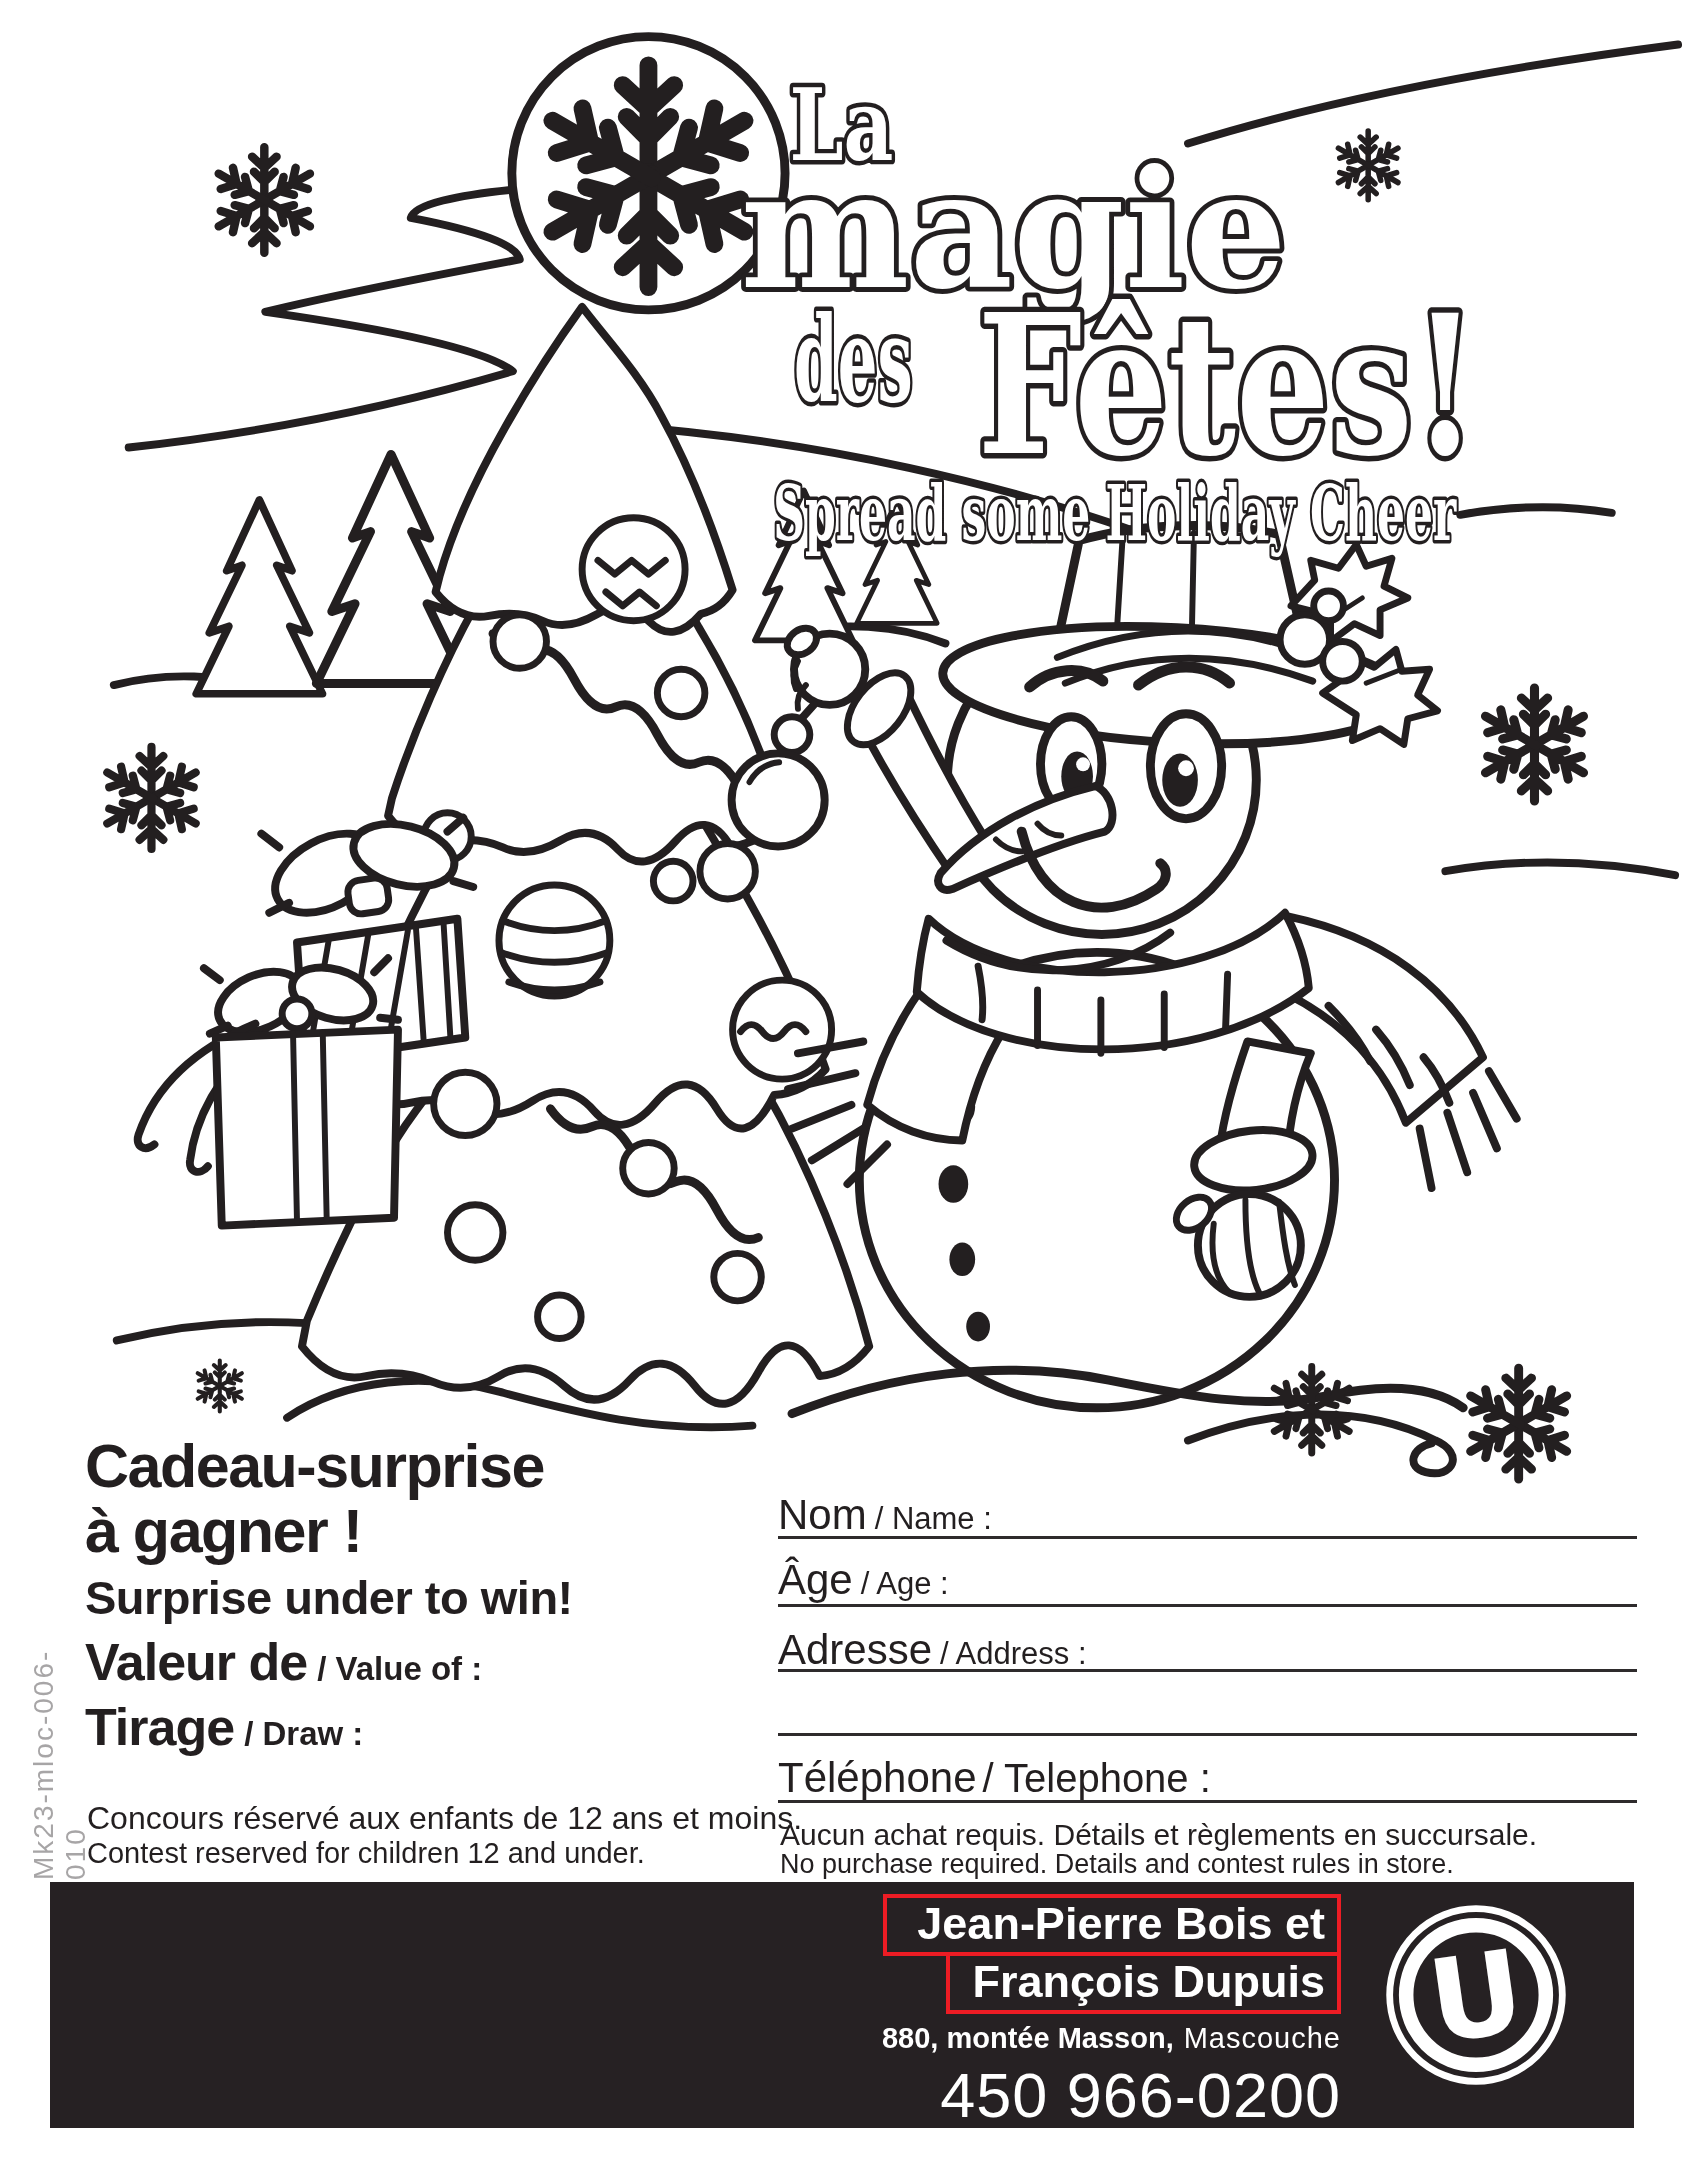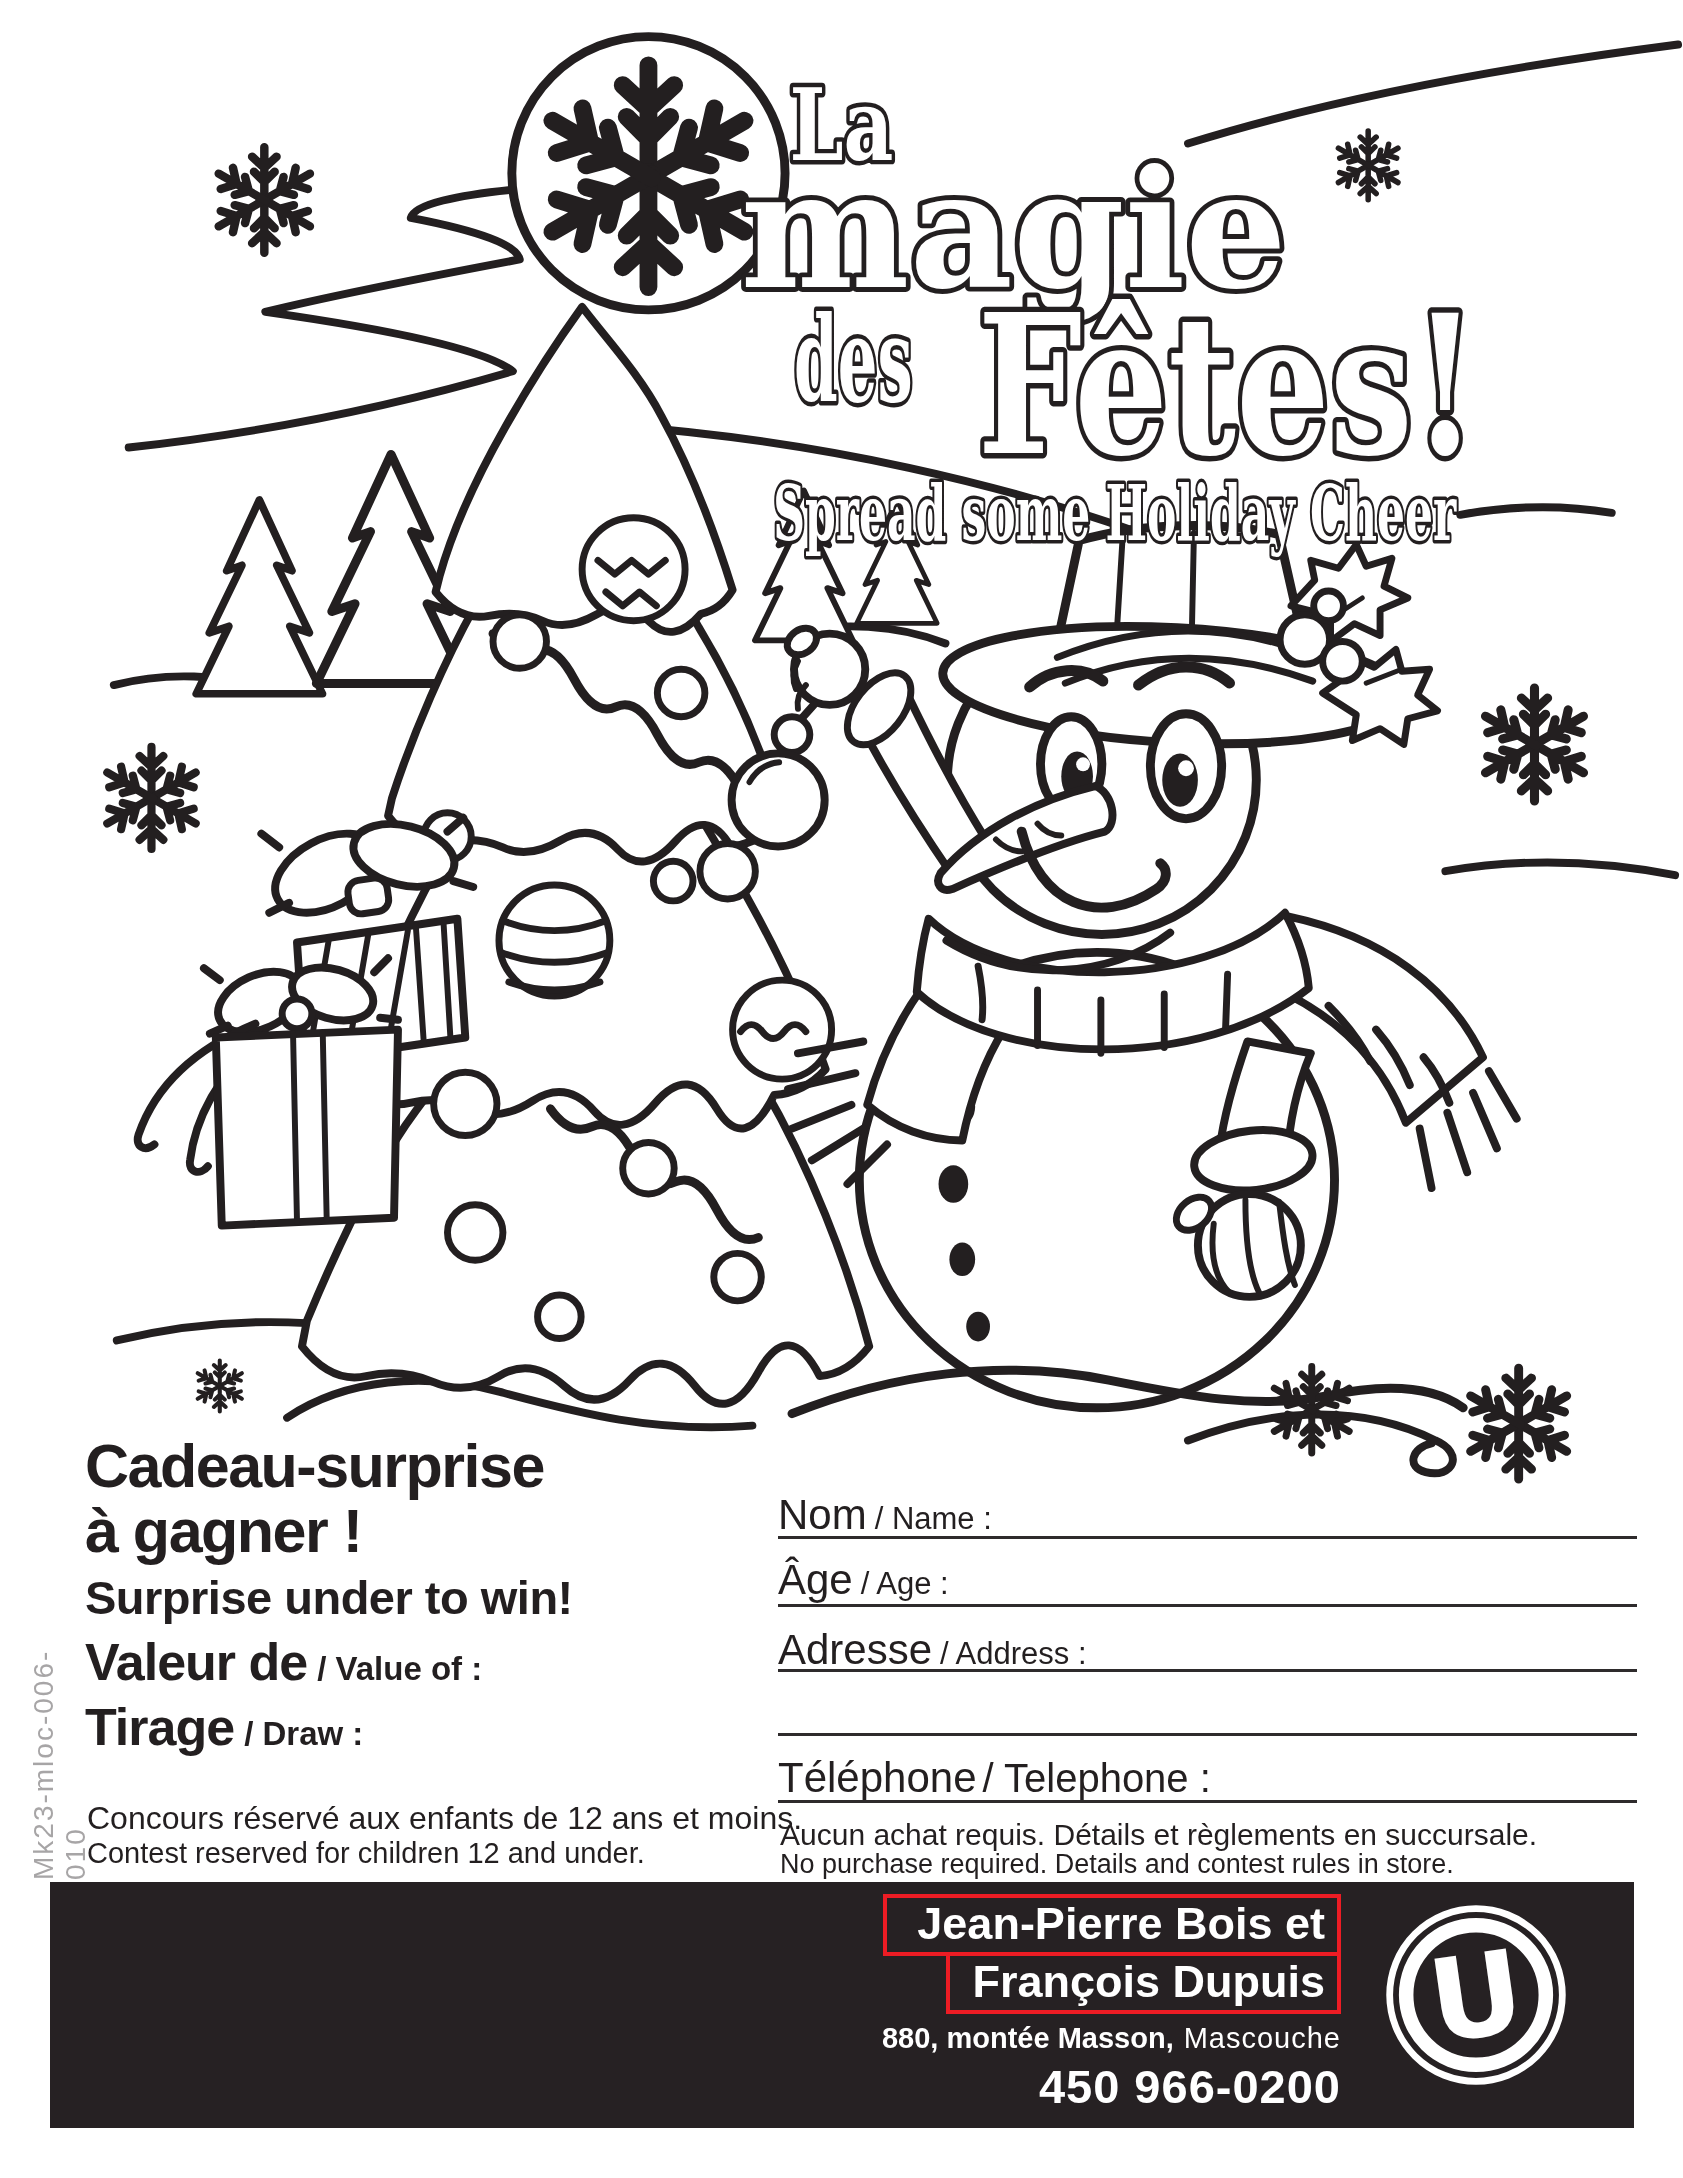--- a/index.html
+++ b/index.html
@@ -31,21 +31,21 @@
         transform:rotate(180deg);font-size:28px;color:#a7a5a6;letter-spacing:2px;}
   
   .bar{position:absolute;left:50px;top:1882px;width:1584px;height:246px;background:#262123;}
   .ftext{position:absolute;right:293px;top:12px;display:flex;flex-direction:column;
          align-items:flex-end;color:#ffffff;text-align:center;}
   .hl{border:4px solid #ed1c24;padding:1px 12px 3px 30px;font-size:45px;font-weight:bold;line-height:50px;}
   .hl.second{margin-top:-4px;padding-left:22px;}
   .addr{margin-top:8px;font-size:29px;}
   .addr .street{font-weight:600;}
   .addr .city{font-weight:300;margin-left:10px;letter-spacing:1px;}
-  .phone{margin-top:4px;font-size:47px;font-weight:bold;letter-spacing:1px;}
+  .phone{margin-top:4px;font-size:63px;font-weight:normal;letter-spacing:1px;}
   .logo{position:absolute;right:61px;top:16px;}
 </style>
 </head>
 <body>
 
 <div class="page">
 
   <svg class="art" width="1683" height="1485" viewBox="0 0 1700 1500">
     <defs>
       <g id="spoke" stroke="#231f20" stroke-width="9" stroke-linecap="round" fill="none">

